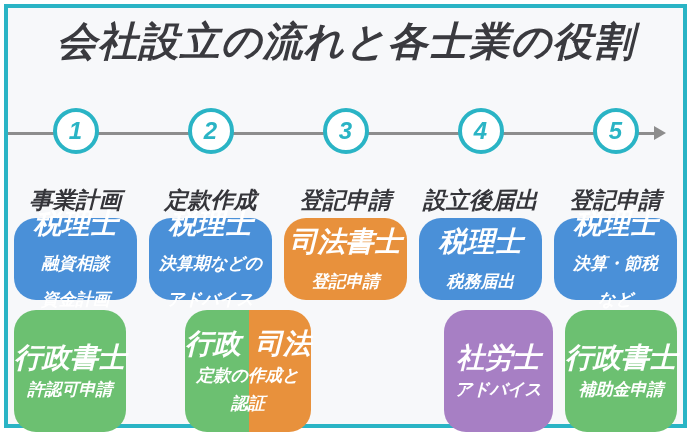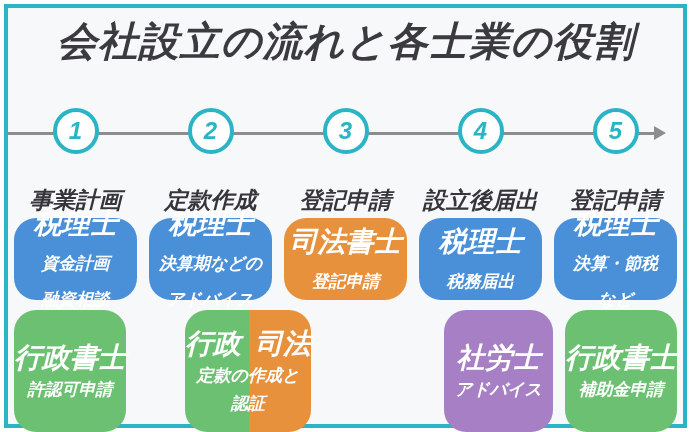--- a/index.html
+++ b/index.html
@@ -108,22 +108,22 @@
       <div class="step-label">事業計画</div>
       <div class="step-label">定款作成</div>
       <div class="step-label">登記申請</div>
       <div class="step-label">設立後届出</div>
       <div class="step-label">登記申請</div>
     </div>
 
     <div class="grid5 row1">
       <div class="card blue">
         <div class="card-title">税理士</div>
+        <div class="card-sub">融資相談</div>
         <div class="card-sub">資金計画</div>
-        <div class="card-sub">融資相談</div>
       </div>
       <div class="card blue">
         <div class="card-title">税理士</div>
         <div class="card-sub">決算期などの</div>
         <div class="card-sub">アドバイス</div>
       </div>
       <div class="card orange">
         <div class="card-title">司法書士</div>
         <div class="card-sub">登記申請</div>
 

